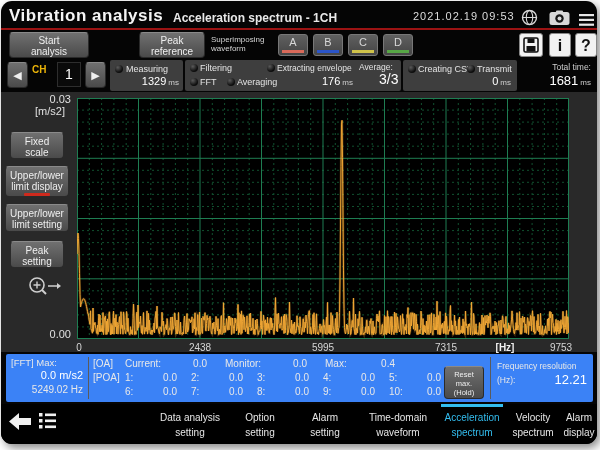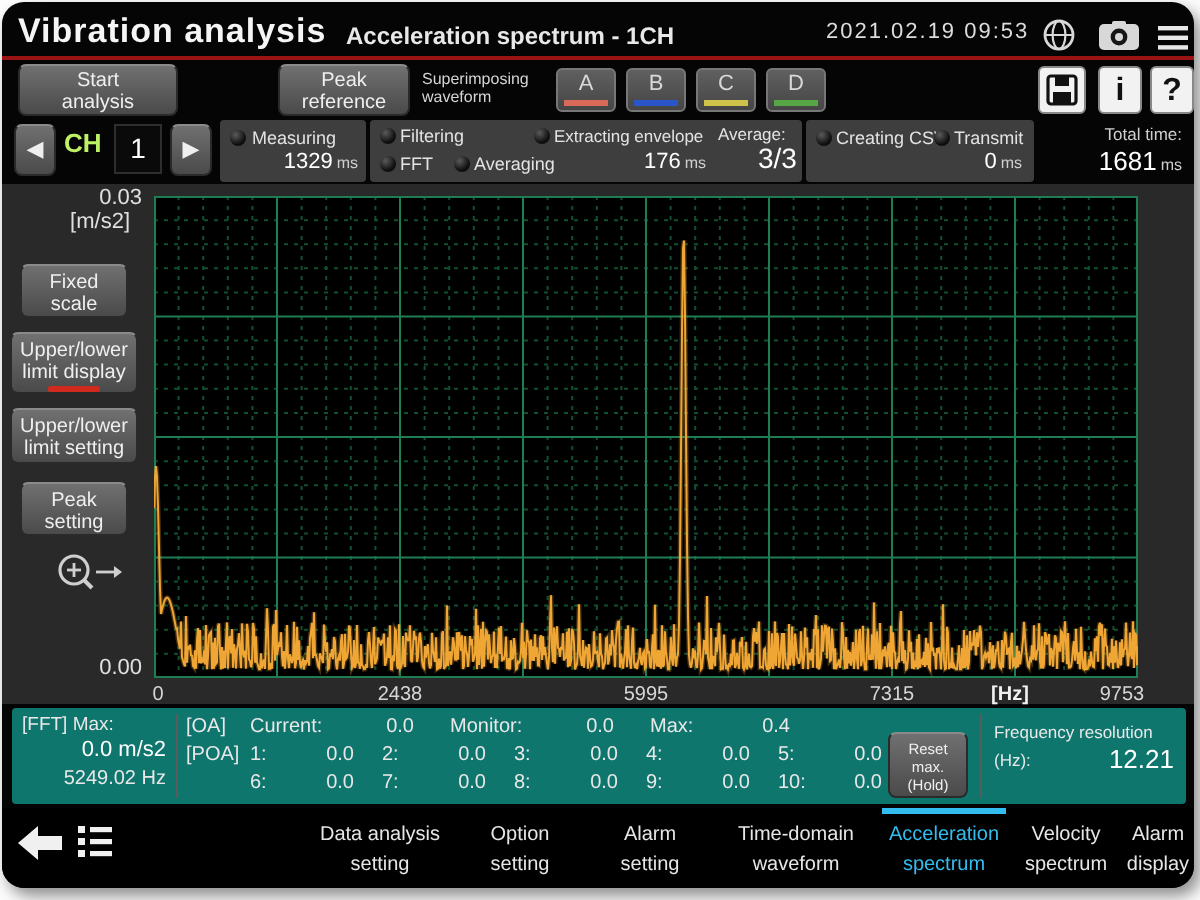--- a/index.html
+++ b/index.html
@@ -29,21 +29,21 @@
   .sval{font-size:11px;color:#fff;white-space:nowrap;text-align:right;}
   .sval .u{font-size:8px;color:#cfcfcf;margin-left:2px;}
   
   .mainbg{left:0;top:91px;width:100%;height:260px;background:#292929;}
   .ylab{font-size:11px;color:#e0e0e0;width:52px;text-align:right;}
   .xlab{font-size:10px;color:#d6d6d6;transform:translateX(-50%);white-space:nowrap;}
   .sidebtn{font-size:9.5px;line-height:11px;padding-top:3px;}
   .redbar{display:block;width:26px;height:3px;background:#cf2a1d;margin:1px auto 0;border-radius:1px;}
   .chartbox{left:76px;top:97px;width:492px;height:241px;background:#000;}
   
-  .ipanel{left:5px;top:353px;width:587px;height:48px;background:#0f766e;border-radius:2px;color:#e8e8e8;}
+  .ipanel{left:5px;top:353px;width:587px;height:48px;background:#3b82f6;border-radius:2px;color:#e8e8e8;}
   .isep{position:absolute;top:3px;bottom:3px;width:1px;background:#5b5b5b;}
   .irow{position:absolute;display:flex;align-items:center;font-size:10px;color:#e8e8e8;}
   .irow .lbl{width:32px;}
   .irow .k{width:46px;} .irow .v{width:36px;text-align:right;margin-right:18px;}
   .irow.poa .k{width:20px;} .irow.poa .v{width:32px;text-align:right;margin-right:14px;}
   
   .navbar{left:0;top:403px;width:100%;height:41px;background:#000;}
   .tab{position:absolute;top:403px;height:41px;text-align:center;font-size:10px;color:#e6e6e6;cursor:pointer;}
   .tab .t1{display:block;margin-top:8px;line-height:12px;white-space:nowrap;}
   .tab .t2{display:block;margin-top:3px;line-height:12px;white-space:nowrap;}
@@ -121,21 +121,21 @@
         </svg>
   </div>
   <div class="abs whitebtn" style="left:548px;top:32px;width:22px;height:24px;font-size:16px;font-weight:bold;line-height:23px;">
     <span>i</span>
   </div>
   <div class="abs whitebtn" style="left:574px;top:32px;width:22px;height:24px;font-size:16px;font-weight:bold;line-height:23px;">
     <span>?</span>
   </div>
 
   <div class="abs btn" style="left:6px;top:61px;width:21px;height:26px;font-size:11px;line-height:24px;">◀</div>
-  <div class="abs" style="left:31px;top:63px;font-size:13px;font-weight:bold;color:#bef264;">CH</div>
+  <div class="abs" style="left:31px;top:63px;font-size:10px;font-weight:bold;color:#eab308;">CH</div>
   <div class="abs" style="left:56px;top:61px;width:24px;height:25px;background:#0a0a0a;border:1px solid #2e2e2e;color:#fff;font-size:14px;text-align:center;line-height:23px;">1</div>
   <div class="abs btn" style="left:84px;top:61px;width:21px;height:26px;font-size:11px;line-height:24px;">▶</div>
 
   <div class="abs seg" style="left:109px;top:59px;width:73px;height:31px;">
     <span class="led abs" style="left:5px;top:5px;"></span>
     <span class="abs slabel" style="left:16px;top:4px;">Measuring</span>
     <span class="abs sval" style="right:4px;top:15px;"><span>1329</span><span class="u">ms</span></span>
   </div>
 
   <div class="abs seg" style="left:184px;top:59px;width:216px;height:31px;">

